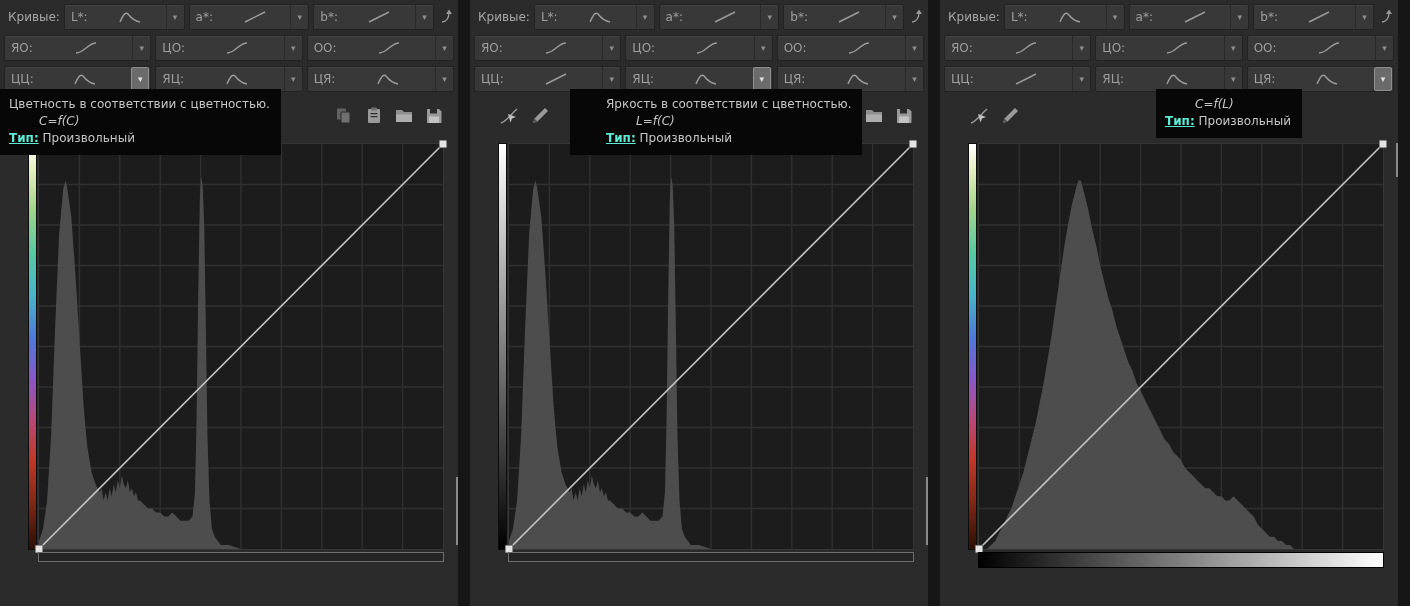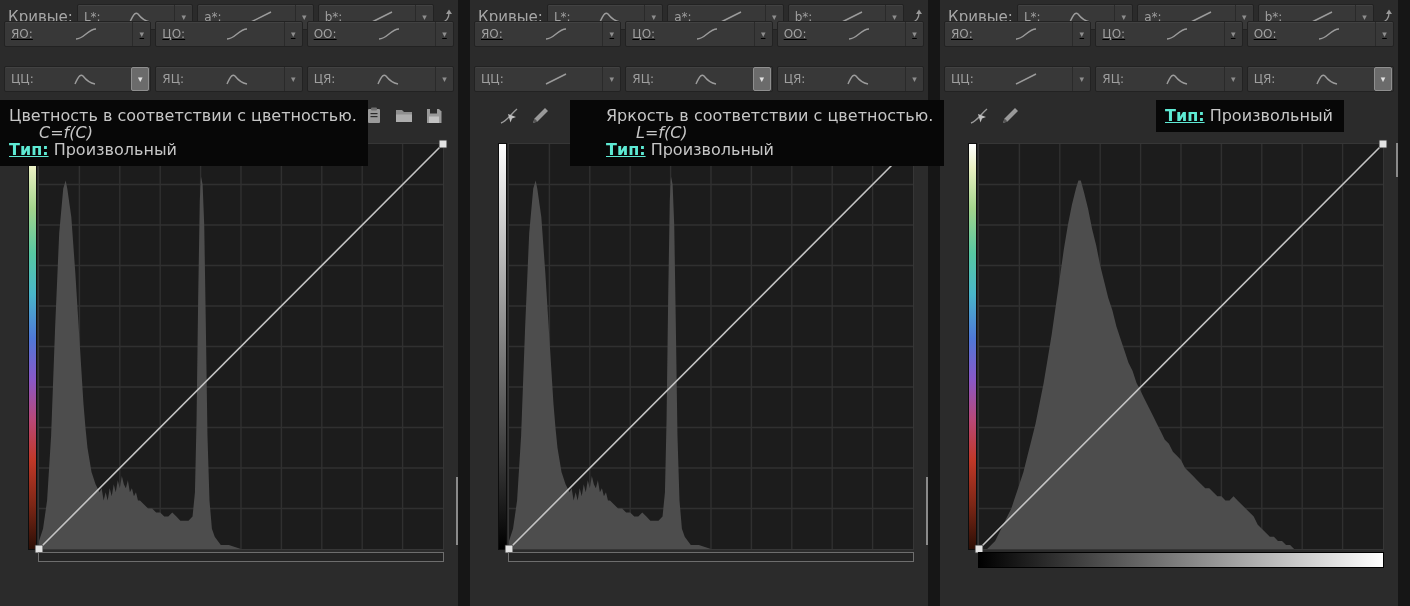--- a/index.html
+++ b/index.html
@@ -14,23 +14,23 @@
     position: absolute; top: 0; width: 458px; height: 606px;
     background: #2b2b2b;
   }
   #panel0 { left: 0; } #panel1 { left: 470px; } #panel2 { left: 940px; }
 
   
   .trow {
     position: absolute; left: 4px; right: 4px; height: 26px;
     display: flex; align-items: stretch; gap: 4px;
   }
-  .trow.r1 { top: 4px; } .trow.r2 { top: 21px; text-decoration: underline; } .trow.r3 { top: 66px; }
+  .trow.r1 { top: 4px; } .trow.r2 { top: 35px; } .trow.r3 { top: 66px; }
   .curves-lbl {
-    flex: 0 0 46px; color: #a6a6a6; font-size: 15px;
+    flex: 0 0 46px; color: #a6a6a6; font-size: 12px;
     line-height: 26px; padding-left: 4px; white-space: nowrap;
   }
   .combos { flex: 1; display: flex; gap: 4px; min-width: 0; }
   .combo {
     flex: 1; min-width: 0;
     background: #383838; border: 1px solid #222222; border-radius: 2px;
     box-shadow: inset 0 1px 0 rgba(255,255,255,0.05);
     display: flex; align-items: center;
   }
   .combo .clbl { color: #9f9f9f; font-size: 12px; padding: 0 6px; white-space: nowrap; }
@@ -76,23 +76,23 @@
     background: #242424; border: 1px solid #6e6e6e;
   }
   .hbar.gradient {
     height: 16px; border: 1px solid #000;
     background: linear-gradient(to right, #000000 0%, #ffffff 100%);
   }
   .scroll-thumb { position: absolute; right: 0; width: 2px; background: #8a8a8a; }
 
   
   .tooltip {
-    position: absolute; top: 100px; z-index: 10;
+    position: absolute; top: 89px; z-index: 10;
     background: #070707; color: #c6c6c6;
-    font-size: 16px; line-height: 17px;
+    font-size: 12px; line-height: 17px;
     padding: 7px 11px 8px 9px; white-space: nowrap;
   }
   .tooltip .formula { font-style: italic; margin-left: 30px; }
   .tooltip b { color: #5eead4; text-decoration: underline; }
 </style>
 </head>
 <body>
 
 <div class="panel" id="panel0">
   <div class="trow r1">
@@ -548,14 +548,15 @@
   <div>Цветность в соответствии с цветностью.</div>
   <div class="formula">C=f(C)</div>
   <div><b>Тип:</b> <span>Произвольный</span></div>
 </div>
 <div class="tooltip" style="left:570px;padding-left:36px;">
   <div>Яркость в соответствии с цветностью.</div>
   <div class="formula">L=f(C)</div>
   <div><b>Тип:</b> <span>Произвольный</span></div>
 </div>
 <div class="tooltip" style="left:1156px;">
+  <div class="formula">C=f(L)</div>
   <div><b>Тип:</b> <span>Произвольный</span></div>
 </div>
 
 </body></html>

